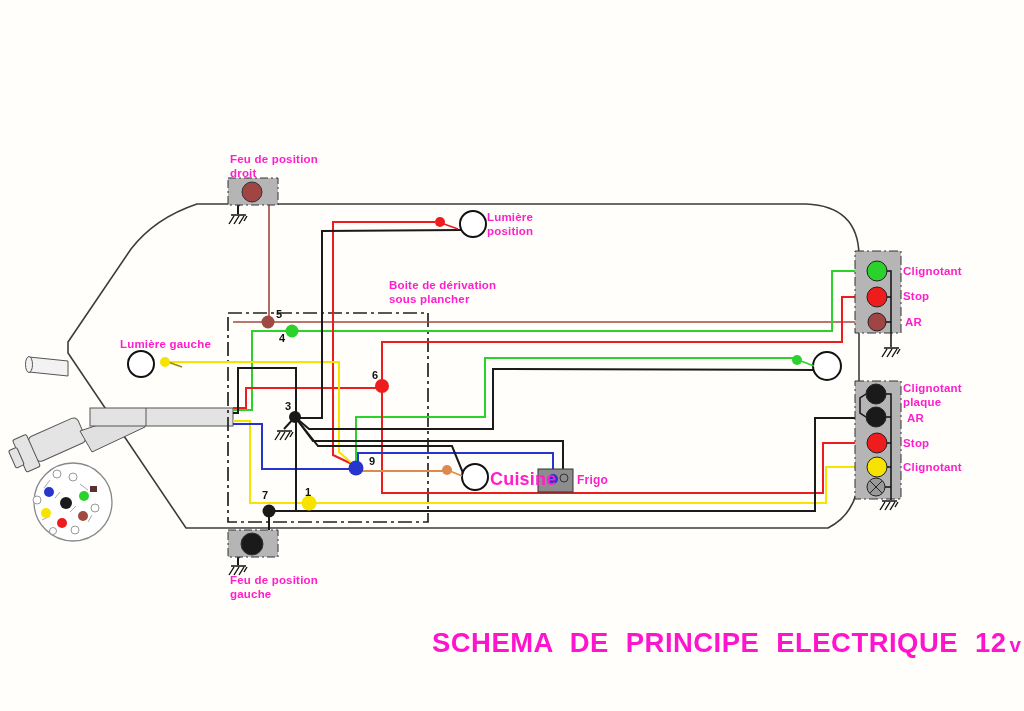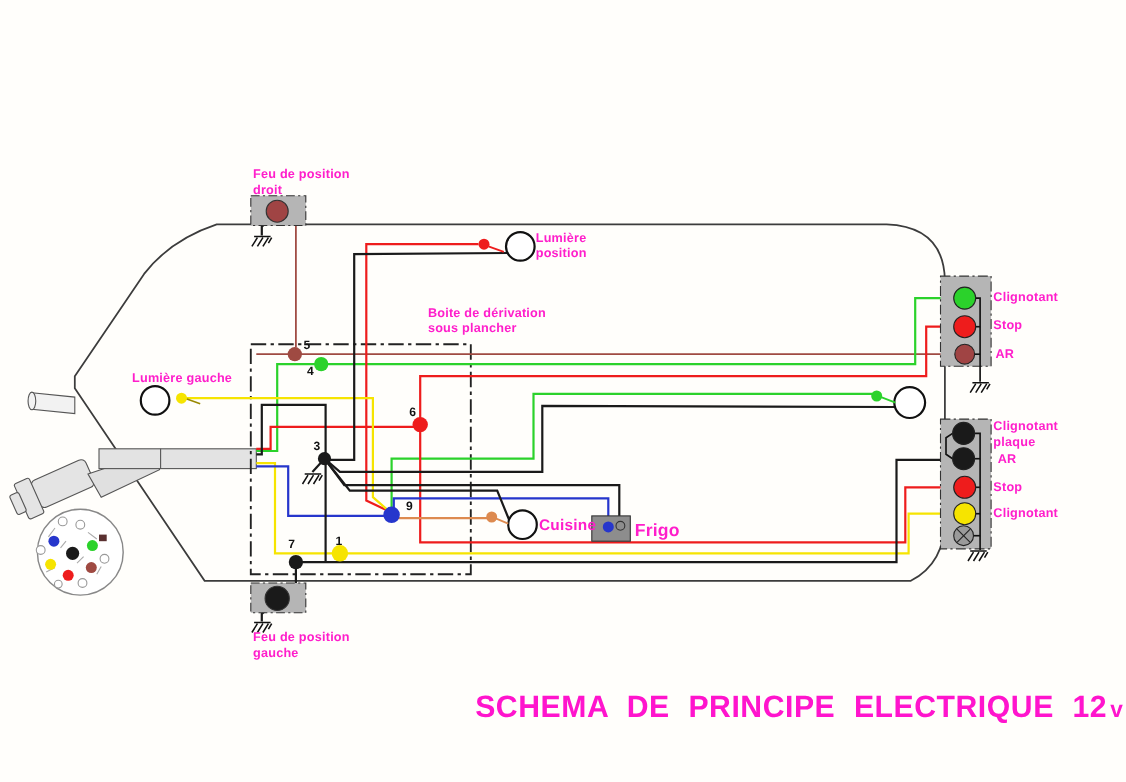--- a/index.html
+++ b/index.html
@@ -216,22 +216,22 @@
 sous plancher</div>
 <div class="lbl" style="left:120px;top:338px;">Lumière gauche</div>
 <div class="lbl" style="left:903px;top:265px;">Clignotant</div>
 <div class="lbl" style="left:903px;top:290px;">Stop</div>
 <div class="lbl" style="left:905px;top:316px;">AR</div>
 <div class="lbl" style="left:903px;top:382px;">Clignotant
 plaque</div>
 <div class="lbl" style="left:907px;top:412px;">AR</div>
 <div class="lbl" style="left:903px;top:437px;">Stop</div>
 <div class="lbl" style="left:903px;top:461px;">Clignotant</div>
-<div class="lbl" style="left:490px;top:469px;font-size:14px;">Cuisine</div>
-<div class="lbl" style="left:577px;top:473px;font-size:16px;">Frigo</div>
+<div class="lbl" style="left:490px;top:469px;font-size:18px;">Cuisine</div>
+<div class="lbl" style="left:577px;top:473px;font-size:12px;">Frigo</div>
 <div class="lbl" style="left:230px;top:574px;">Feu de position
 gauche</div>
 
 <span class="node-num" style="left:276px;top:308px;">5</span>
 <span class="node-num" style="left:279px;top:332px;">4</span>
 <span class="node-num" style="left:372px;top:369px;">6</span>
 <span class="node-num" style="left:285px;top:400px;">3</span>
 <span class="node-num" style="left:369px;top:455px;">9</span>
 <span class="node-num" style="left:305px;top:486px;">1</span>
 <span class="node-num" style="left:262px;top:489px;">7</span>

